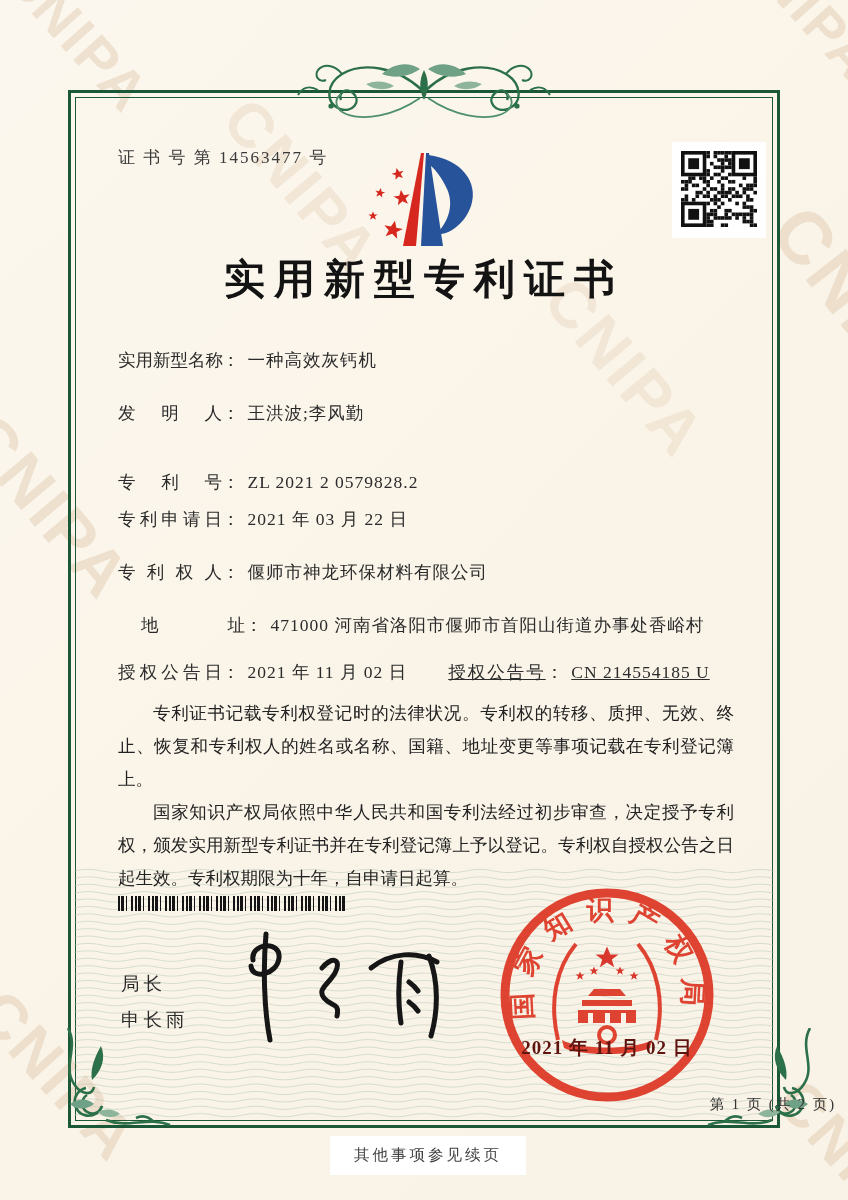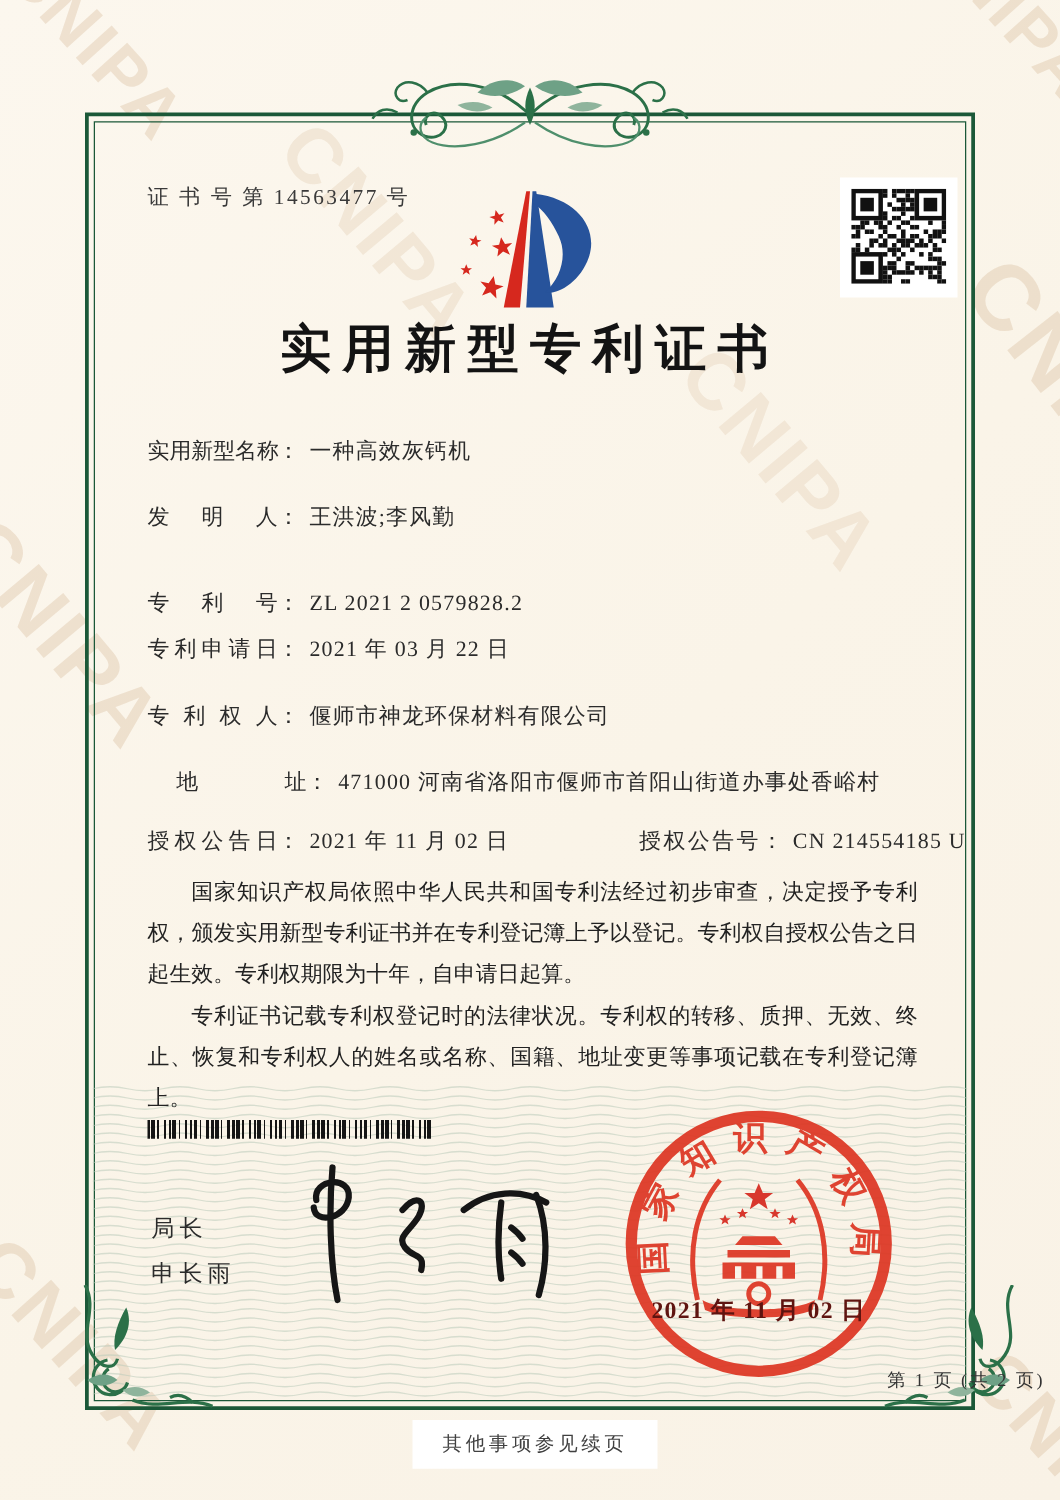--- a/index.html
+++ b/index.html
@@ -19,21 +19,21 @@
   .logo{position:absolute;left:358px;top:146px;}
   .qrbox{position:absolute;left:672px;top:142px;width:94px;height:96px;background:#ffffff;}
   .qrbox svg{position:absolute;left:9px;top:9px;}
   .title{position:absolute;left:68px;top:252px;width:712px;text-align:center;
          font-size:41px;font-weight:700;letter-spacing:9px;color:#131313;}
   
   .frow{position:absolute;left:118px;height:26px;line-height:26px;font-size:17.5px;white-space:nowrap;}
   .flabel{display:inline-block;width:104px;text-align:justify;text-align-last:justify;vertical-align:top;}
   .fcolon{display:inline-block;margin-right:8px;}
   .fvalue{letter-spacing:1px;}
-  .grant2{margin-left:104px;}
+  .grant2{margin-left:41px;text-decoration:underline;}
   
   .bodytext{position:absolute;left:118px;top:697px;width:616px;font-size:17.5px;
             line-height:33px;text-align:justify;color:#222;}
   .bodytext p{margin:0;text-indent:2em;}
   
   .waves{position:absolute;left:74px;top:866px;}
   .barcode{position:absolute;left:118px;top:896px;width:228px;height:15px;
      background:repeating-linear-gradient(90deg,#141414 0 2px,transparent 2px 3px,
        #141414 3px 6px,transparent 6px 8px,#141414 8px 9px,transparent 9px 13px,
        #141414 13px 15px,transparent 15px 17px);}
@@ -299,22 +299,22 @@
     <span class="flabel">专利权人</span><span class="fcolon">：</span><span class="fvalue">偃师市神龙环保材料有限公司</span>
   </div>
   <div class="frow" style="top:612px;margin-left:23px;">
     <span class="flabel">地址</span><span class="fcolon">：</span><span class="fvalue">471000 河南省洛阳市偃师市首阳山街道办事处香峪村</span>
   </div>
   <div class="frow" style="top:659px;">
     <span class="flabel">授权公告日</span><span class="fcolon">：</span><span class="fvalue">2021 年 11 月 02 日</span><span class="grant2"><span style="letter-spacing:2px;">授权公告号</span><span class="fcolon">：</span><span class="fvalue">CN 214554185 U</span></span>
   </div>
 
   <div class="bodytext">
+    <p>专利证书记载专利权登记时的法律状况。专利权的转移、质押、无效、终止、恢复和专利权人的姓名或名称、国籍、地址变更等事项记载在专利登记簿上。</p>
     <p>国家知识产权局依照中华人民共和国专利法经过初步审查，决定授予专利权，颁发实用新型专利证书并在专利登记簿上予以登记。专利权自授权公告之日起生效。专利权期限为十年，自申请日起算。</p>
-    <p>专利证书记载专利权登记时的法律状况。专利权的转移、质押、无效、终止、恢复和专利权人的姓名或名称、国籍、地址变更等事项记载在专利登记簿上。</p>
   </div>
 
   <div class="barcode"></div>
 
   <div class="director">
     <div>局长</div>
     <div>申长雨</div>
   </div>
 
   <svg class="sig" width="232" height="116" viewBox="0 0 232 116">

